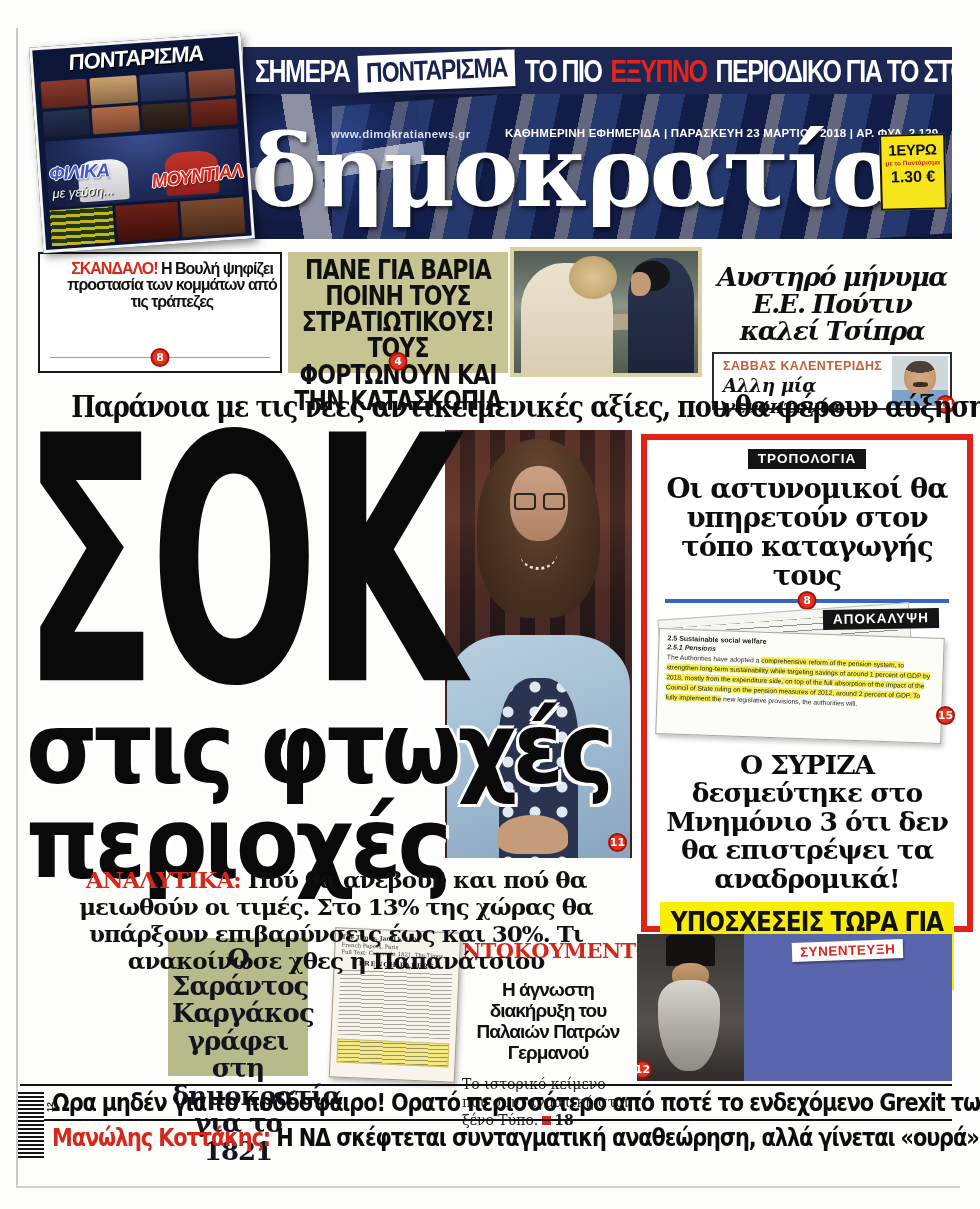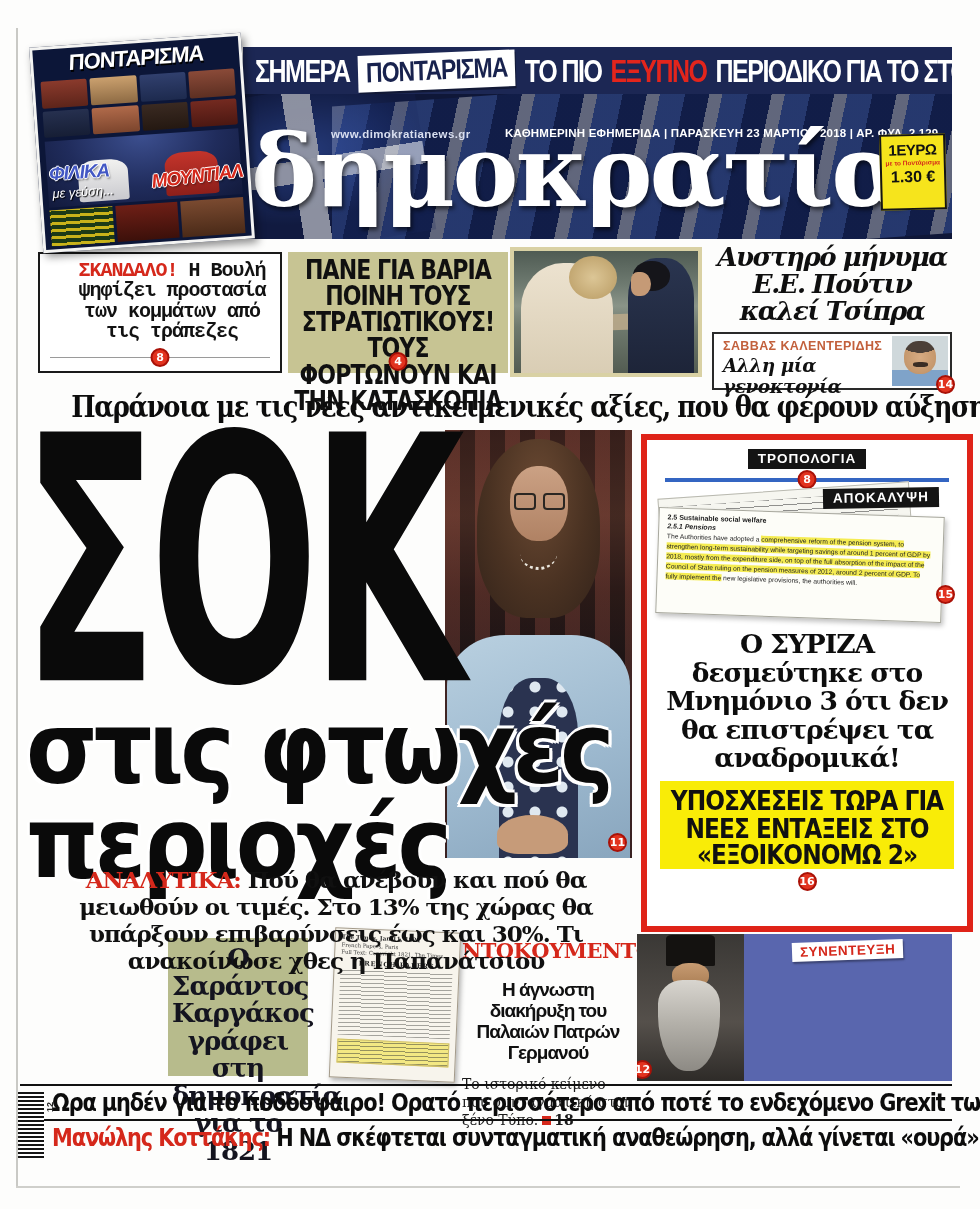--- a/index.html
+++ b/index.html
@@ -71,21 +71,21 @@
   .price-bot{font-weight:900;font-size:16px;color:#111;}
 
   
   .badge{display:inline-flex;align-items:center;justify-content:center;width:19px;height:19px;border-radius:50%;
          background:#e2331f;border:2px solid #a91107;color:#fff;font-weight:bold;font-size:11px;
          font-family:"DejaVu Sans",sans-serif;box-sizing:border-box;flex:none;}
 
   
   .teaser-left{position:absolute;left:38px;top:252px;width:244px;height:121px;border:2px solid #1a1a1a;
                background:#fff;text-align:center;box-sizing:border-box;padding-top:7px;}
-  .tl-text{font-family:Liberation Mono, monospace;font-weight:bold;font-size:20px;line-height:1.02;letter-spacing:-1px;color:#121212;padding-left:24px;}
+  .tl-text{font-family:Liberation Sans, sans-serif;font-weight:bold;font-size:16px;line-height:1.02;letter-spacing:-1px;color:#121212;padding-left:24px;}
   .tl-kicker{color:#d5281b;}
   .tl-rule{position:absolute;left:10px;right:10px;bottom:13px;border-top:1px solid #9a9a9a;}
   .tl-badge{position:absolute;left:50%;bottom:4px;transform:translateX(-50%);}
 
   .teaser-mid{position:absolute;left:288px;top:252px;width:220px;height:121px;background:#c7c493;
               box-sizing:border-box;text-align:center;padding-top:5px;}
   .tm-text{font-size:23px;line-height:1.0;letter-spacing:-1px;color:#101010;transform:scale(.96,1.14);transform-origin:top center;}
   .tm-badge{position:absolute;left:50%;bottom:2px;transform:translateX(-50%);}
 
   .photo-merkel{position:absolute;left:510px;top:247px;width:192px;height:130px;border:4px solid #d9d1a4;box-sizing:border-box;
@@ -95,21 +95,21 @@
       background:linear-gradient(#ece2cf,#d9cdb4);border-radius:46% 46% 0 0/40% 40% 0 0;}
   .pm-merkel::before{content:"";position:absolute;left:52%;top:-6%;width:52%;height:38%;
       background:radial-gradient(#dcc696,#b89a62);border-radius:50%;}
   .pm-tsipras{position:absolute;right:2%;bottom:-2%;width:36%;height:96%;
       background:linear-gradient(#2a3550,#1d2438);border-radius:42% 42% 0 0/34% 34% 0 0;}
   .pm-tsipras::before{content:"";position:absolute;left:8%;top:2%;width:56%;height:26%;
       background:#15151a;border-radius:48%;}
   .pm-tsipras::after{content:"";position:absolute;left:4%;top:12%;width:30%;height:20%;
       background:#c59a76;border-radius:40% 60% 60% 40%;}
 
-  .teaser-right{position:absolute;left:712px;top:244px;width:240px;}
+  .teaser-right{position:absolute;left:712px;top:264px;width:240px;}
   .tr-head{font-family:"DejaVu Serif",serif;font-weight:bold;font-style:italic;font-size:26px;line-height:1.04;
            letter-spacing:-1.5px;color:#0f0f0f;text-align:center;}
   .columnist-box{position:relative;margin-top:7px;height:58px;border:2px solid #2a2a2a;background:#fff;
                  box-sizing:border-box;padding:5px 64px 4px 9px;}
   .col-name{color:#c2603c;font-weight:bold;font-size:12.5px;letter-spacing:.4px;}
   .col-title{font-family:"DejaVu Serif",serif;font-weight:bold;font-style:italic;font-size:18.5px;letter-spacing:-.5px;color:#111;margin-top:2px;}
   .col-photo{position:absolute;right:2px;top:2px;width:56px;height:50px;overflow:hidden;
       background:linear-gradient(180deg,#cfd8db 0 68%,#7fa3c9 68%),#cfd8db;}
   .col-photo::before{content:"";position:absolute;left:22%;top:10%;width:56%;height:66%;
       background:radial-gradient(ellipse 60% 30% at 50% 6%,#4c4038 97%,transparent),radial-gradient(#d7ab82,#bd8f63);border-radius:46%;}
@@ -333,20 +333,21 @@
     <div class="pw-blouse"></div>
     <div class="pw-pearls"></div>
     <div class="pw-hands"></div>
     <span class="badge pw-badge">11</span>
   </div>
 
   <div class="deck"><span class="deck-kicker">ΑΝΑΛΥΤΙΚΑ:</span><span> Πού θα ανέβουν και πού θα μειωθούν οι τιμές. Στο 13% της χώρας θα υπάρξουν επιβαρύνσεις έως και 30%. Τι ανακοίνωσε χθες η Παπανάτσιου</span></div>
 
   <div class="right-col">
     <div class="tag-dark rc-tag1">ΤΡΟΠΟΛΟΓΙΑ</div>
+    <div class="rc-h1">Οι αστυνομικοί θα υπηρετούν στον τόπο καταγωγής τους</div>
     <div class="rc-rule">
       <span class="badge">8</span>
     </div>
     <div class="doc-clip">
       <div class="paper-back"></div>
       <div class="paper-front">
         <div class="doc-l1">2.5   Sustainable social welfare</div>
         <div class="doc-l2">2.5.1   Pensions</div>
         <div class="doc-para"><span>The Authorities have adopted a </span><span class="doc-hl">comprehensive reform of the pension system, to strengthen long-term sustainability while targeting savings of around 1 percent of GDP by 2018, mostly from the expenditure side, on top of the full absorption of the impact of the Council of State ruling on the pension measures of 2012, around 2 percent of GDP. To fully implement the</span><span> new legislative provisions, the authorities will.</span></div>
       </div>

